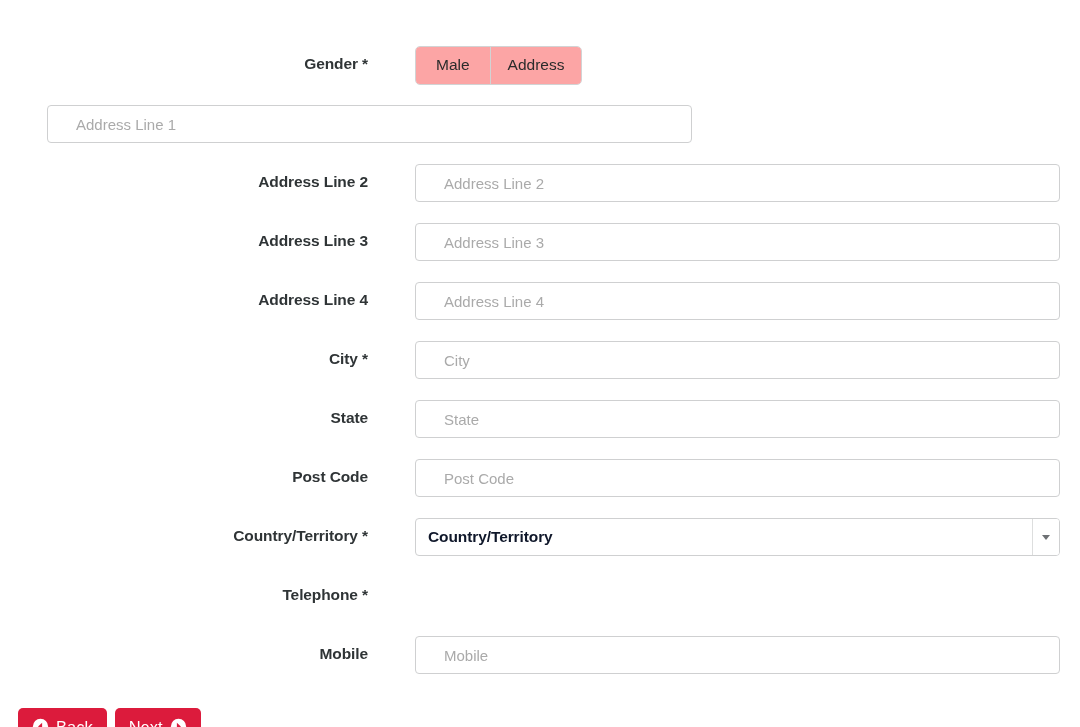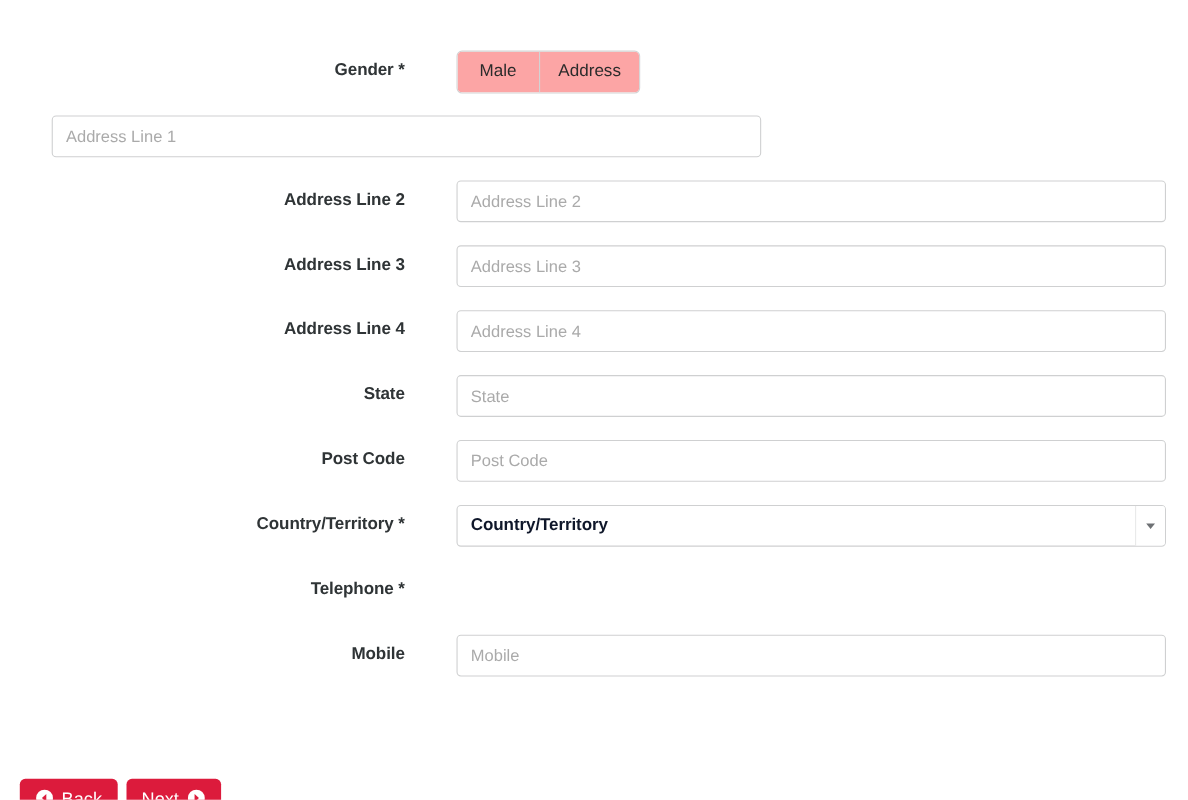--- a/index.html
+++ b/index.html
@@ -54,21 +54,21 @@
     flex: 1 1 auto;
     padding-left: 47px;
     padding-right: 20px;
   }
 
   
   .text-input {
     display: block;
     width: 645px;
     height: 38px;
-    padding: 6px 12px;
+    padding: 6px 28px;
     font-family: "Liberation Sans", sans-serif;
     font-size: 15px;
     color: #be185d;
     background: #ffffff;
     border: 1px solid #cfd0d1;
     border-radius: 4px;
     outline: none;
   }
   .text-input::placeholder {
     color: #aaaaaa;
@@ -217,20 +217,26 @@
       </div>
     </div>
 
     <div class="row">
       <div class="label-cell">Address Line 4</div>
       <div class="field-cell">
         <input class="text-input" type="text" placeholder="Address Line 4" style="">
       </div>
     </div>
 
+    <div class="row">
+      <div class="label-cell">City *</div>
+      <div class="field-cell">
+        <input class="text-input" type="text" placeholder="City" style="">
+      </div>
+    </div>
 
     <div class="row">
       <div class="label-cell">State</div>
       <div class="field-cell">
         <input class="text-input" type="text" placeholder="State" style="">
       </div>
     </div>
 
     <div class="row">
       <div class="label-cell">Post Code</div>

